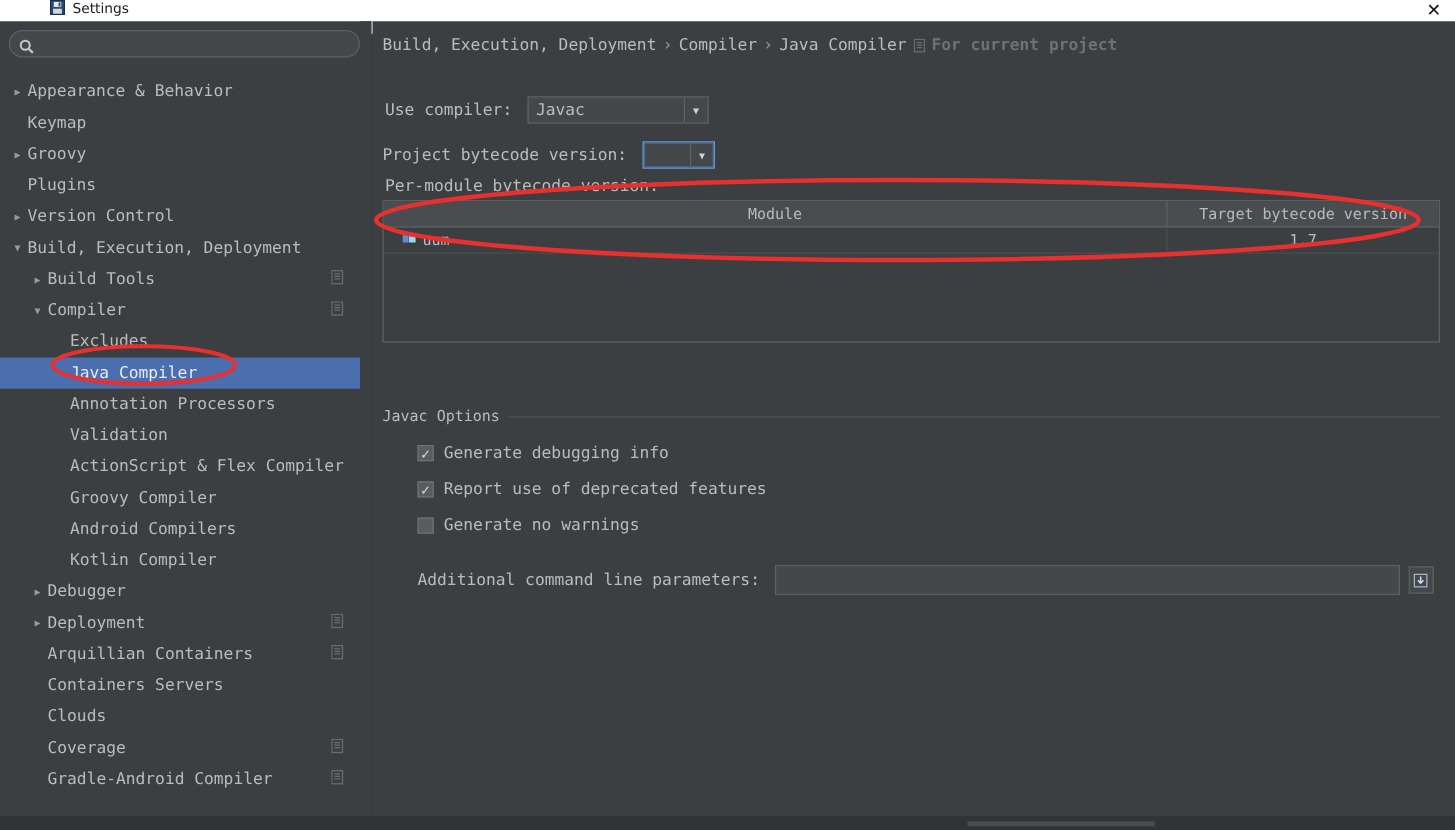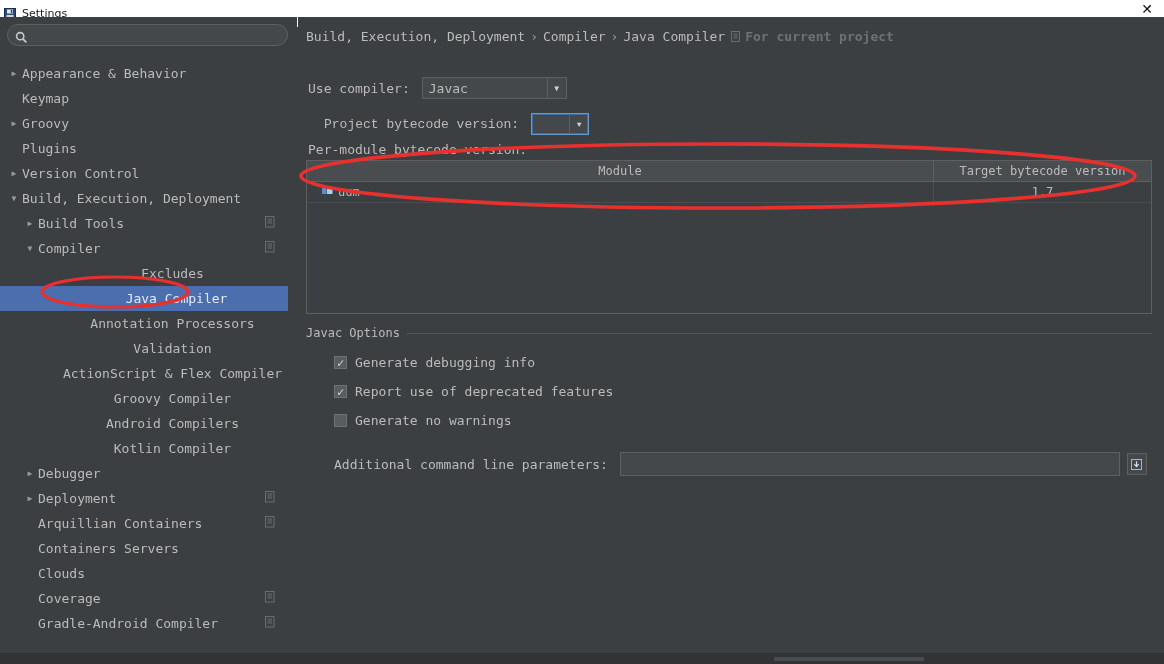--- a/index.html
+++ b/index.html
@@ -7,21 +7,21 @@
     width: 1164px; height: 664px;
     background: #3c3f41;
     font-family: "DejaVu Sans Mono", "Liberation Mono", monospace;
     overflow: hidden;
   }
 
   
   #titlebar {
     position: absolute; left: 0; top: 0; width: 1164px; height: 27px;
     background: #ffffff;
-    display: flex; align-items: center;
+    display: flex; align-items: flex-start; padding-left: 36px;
   }
   #titlebar .tb-icon {
     margin-left: 4px; width: 12px; height: 12px;
     display: flex; align-items: center; justify-content: center;
   }
   #titlebar .tb-title {
     margin-left: 6px;
     font-family: "DejaVu Sans", "Liberation Sans", sans-serif;
     font-size: 11px; color: #202020;
   }
@@ -70,21 +70,21 @@
   }
   .tlabel { overflow: hidden; }
   .tcopy {
     position: absolute; right: 12px; top: 5px;
     width: 12px; height: 13px; opacity: .5;
   }
 
   
   .lvl0 { padding-left: 6px; }
   .lvl1 { padding-left: 22px; }
-  .lvl2 { padding-left: 40px; justify-content: center; }
+  .lvl2 { padding-left: 40px; }
 
   
   #lscroll-track {
     position: absolute; left: 288px; top: 17px; width: 9px; height: 636px;
     background: #3c3f41;
   }
   #lscroll-thumb {
     position: absolute; left: 289px; top: 170px; width: 7px; height: 380px;
     background: #6b6e70; border-radius: 3px;
   }
@@ -101,39 +101,39 @@
   }
   #breadcrumb .sep { color: #9a9a9a; margin: 0 5px; }
   #breadcrumb .bc-copy { margin: 0 3px 0 6px; width:11px;height:12px; opacity:.5; display:inline-block; }
   #breadcrumb .dim { color: #6e7275; font-weight: bold; }
 
   .fieldrow {
     position: absolute; display: flex; align-items: center;
     font-size: 13px; color: #bbbbbb; white-space: nowrap;
   }
   #usecompiler-row { left: 10px; top: 60px; justify-content: center; }
-  #bytecode-row    { left: 26px; top: 96px; font-family: Liberation Mono, monospace; }
+  #bytecode-row    { left: 8px; top: 96px; }
   #permodule-label { left: 10px; top: 125px; font-size:13px; color:#bbbbbb; position:absolute; }
 
   .combo {
     height: 22px; background: #45484a; border: 1px solid #5e6060;
     display: flex; align-items: center; color: #bbbbbb; font-size: 13px;
   }
   .combo .ctext { flex:1; padding-left: 6px; overflow: hidden; }
   .combo .carrow {
     width: 19px; height: 100%; border-left: 1px solid #5e6060;
     display:flex; align-items:center; justify-content:center;
     font-size: 8px; color: #cfcfcf;
   }
   #compiler-combo { width: 145px; margin-left: 12px; }
   #bytecode-combo { width: 58px; margin-left: 12px; border: 1px solid #6897c9; box-shadow: 0 0 0 1px #3a6ea5 inset; }
 
   
   #modtable {
-    position: absolute; left: 8px; top: 143px; width: 846px; height: 154px;
+    position: absolute; left: 8px; top: 143px; width: 846px; height: 114px;
     background: #3c3f41; border: 1px solid #5e6060;
   }
   #modtable .thead {
     display: flex; height: 21px; background: #4a4d4f;
     border-bottom: 1px solid #5e6060;
   }
   #modtable .th {
     font-size: 12px; color: #bbbbbb; display:flex; align-items:center;
     justify-content: center; height: 100%;
   }

